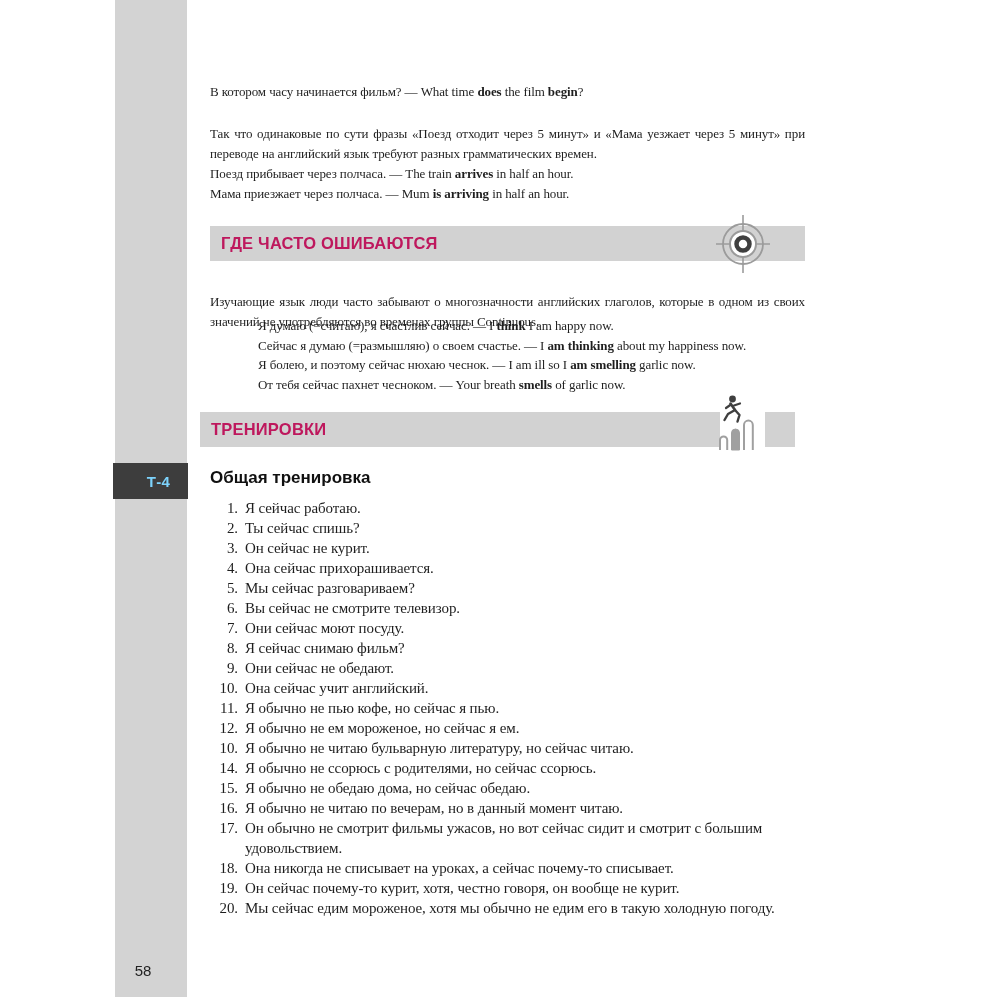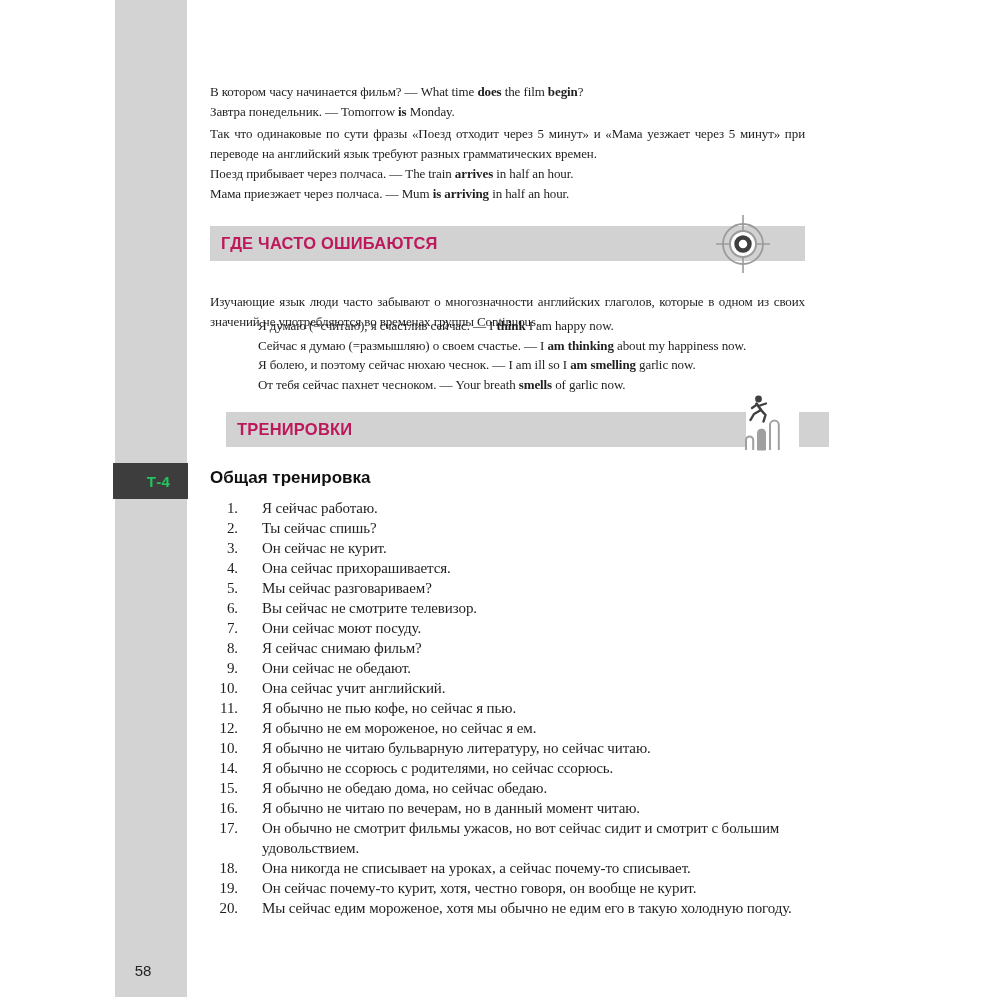--- a/index.html
+++ b/index.html
@@ -4,69 +4,68 @@
 <style>
   html,body{margin:0;padding:0;}
   body{
     width:1000px;height:1000px;background:#ffffff;position:relative;
     font-family:"Liberation Serif","DejaVu Serif",serif;color:#1e1e1e;
     overflow:hidden;
   }
   .strip{position:absolute;left:115px;top:0;width:72px;height:997px;background:#d3d3d3;}
   .tab{
     position:absolute;left:113px;top:463px;width:75px;height:36px;background:#3d3d3d;
-    color:#22c55e;font-family:"Liberation Sans","DejaVu Sans",sans-serif;font-weight:bold;
+    color:#7dd3fc;font-family:"Liberation Sans","DejaVu Sans",sans-serif;font-weight:bold;
     font-size:15px;display:flex;align-items:center;justify-content:center;
     padding-left:16px;box-sizing:border-box;letter-spacing:.3px;
   }
   .pagenum{
     position:absolute;left:115px;top:962px;width:56px;text-align:center;
     font-family:"Liberation Sans","DejaVu Sans",sans-serif;font-weight:normal;
     font-size:15px;color:#222;
   }
   .block{position:absolute;left:210px;width:595px;font-size:13px;line-height:19.5px;letter-spacing:-0.1px;}
   .block .line{white-space:nowrap;}
   .just{text-align:justify;}
   .b{font-weight:bold;}
   .bar{
     position:absolute;left:210px;width:595px;height:35px;background:#d2d2d2;
   }
   .bar-title{
     font-family:"Liberation Sans","DejaVu Sans",sans-serif;font-weight:bold;
     font-size:16.5px;color:#be185d;line-height:35px;padding-left:11px;letter-spacing:.2px;
   }
-  .bar2wrap{position:absolute;left:226px;width:595px;height:35px;background:transparent;padding-left:8px;}
+  .bar2wrap{position:absolute;left:200px;width:595px;height:35px;background:transparent;}
   .bar2-main{position:absolute;left:0;top:0;width:520px;height:35px;background:#d2d2d2;}
   .bar2-end{position:absolute;right:0;top:0;width:30px;height:35px;background:#d2d2d2;}
   .target-icon{position:absolute;right:35px;top:-11px;width:54px;height:58px;}
   .runner-icon{position:absolute;left:517px;top:-18px;width:40px;height:57px;}
   .exercise-heading{
     position:absolute;left:210px;top:468px;
     font-family:"Liberation Sans","DejaVu Sans",sans-serif;font-weight:bold;
     font-size:17px;color:#101010;
   }
   .list{position:absolute;left:210px;top:498px;width:597px;font-size:15px;line-height:20px;letter-spacing:-0.1px;}
   .li{display:flex;}
   .num{flex:0 0 28px;text-align:right;}
-  .txt{flex:1;margin-left:24px;}
+  .txt{flex:1;margin-left:7px;}
 </style>
 </head>
 <body>
 
 <div class="strip"></div>
 
 <div class="tab">
   <span>Т-4</span>
 </div>
 
 <div class="pagenum">58</div>
 
 <div class="block" style="top:82px;">
     <div class="line"><span>В котором часу начинается фильм? — What time </span><span class="b">does</span><span> the film </span><span class="b">begin</span><span>?</span></div>
-    <div class="line"><span>Завтра понедельник. — Tomorrow </span><span class="b">is</span><span> Monday.</span></div>
   </div>
 
 <div class="block just" style="top:124px;">Так что одинаковые по сути фразы «Поезд отходит через 5 минут» и «Мама уезжает через 5 минут» при переводе на английский язык требуют разных грамматических времен.</div>
 
 <div class="block" style="top:164px;">
     <div class="line"><span>Поезд прибывает через полчаса. — The train </span><span class="b">arrives</span><span> in half an hour.</span></div>
     <div class="line"><span>Мама приезжает через полчаса. — Mum </span><span class="b">is arriving</span><span> in half an hour.</span></div>
   </div>
 
 <div class="bar" style="top:226px;">

